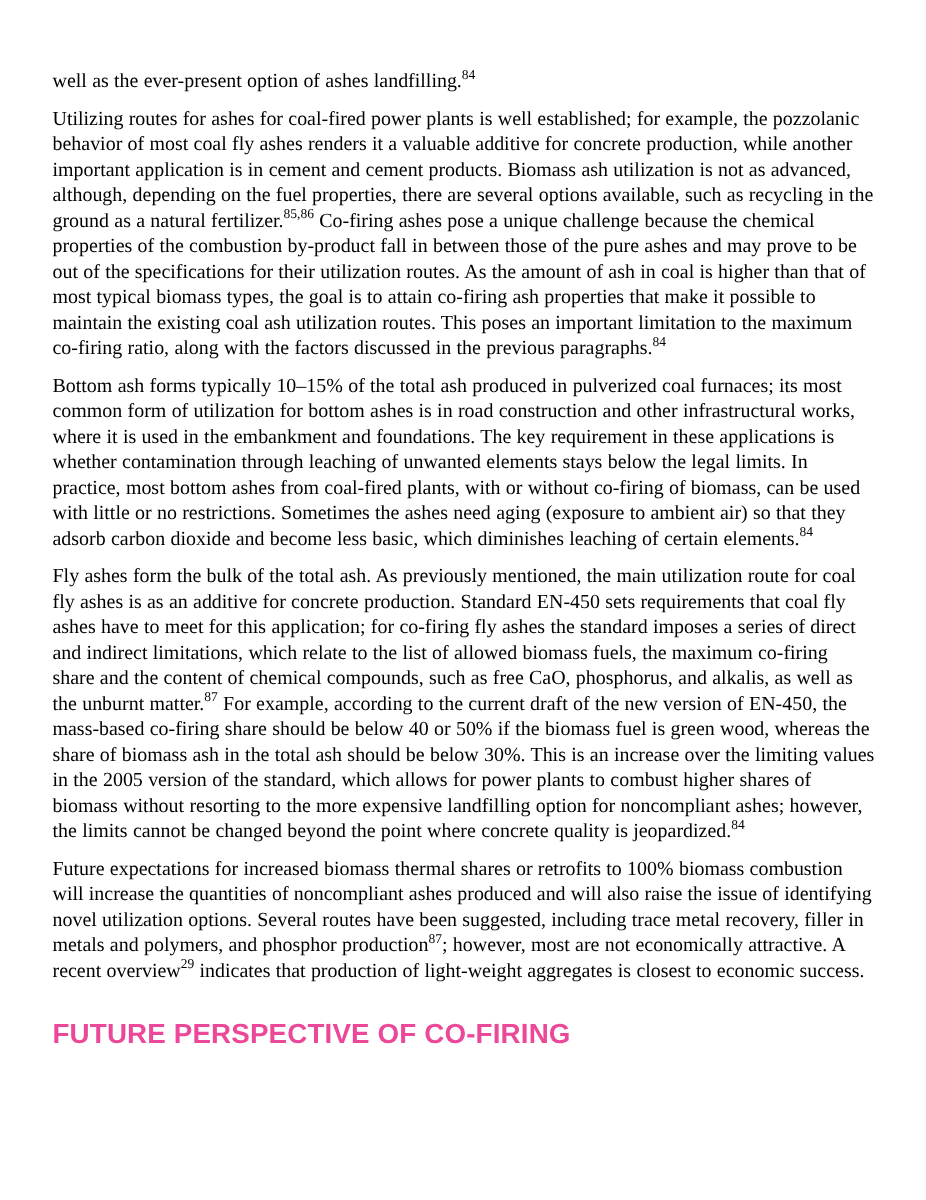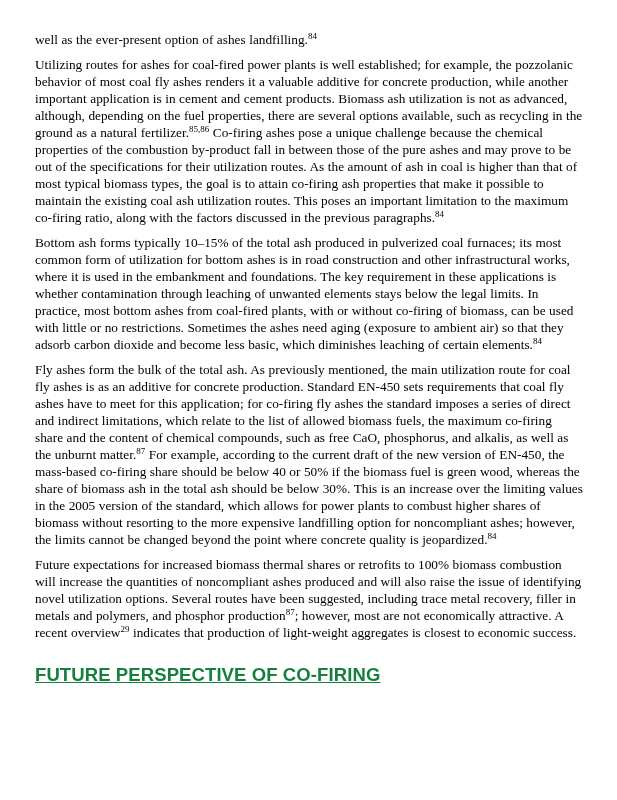--- a/index.html
+++ b/index.html
@@ -11,42 +11,41 @@
     width: 617px;
     height: 800px;
     overflow: hidden;
     color: #000000;
     font-family: "Liberation Serif", serif;
   }
   .page {
     box-sizing: border-box;
     width: 617px;
     height: 619px;
-    padding: 31px 34px 0 35px;
+    padding: 45px 34px 0 35px;
   }
   .body-text p {
     margin: 0 0 8px 0;
     font-size: 13.3px;
     line-height: 17px;
     text-align: left;
     word-spacing: 0.2px;
   }
   .body-text p sup {
     font-size: 9px;
     line-height: 0;
     vertical-align: super;
   }
   h1.section-heading {
     margin: 23px 0 0 0;
     font-family: "Liberation Sans", sans-serif;
     font-weight: bold;
     font-size: 18.5px;
     letter-spacing: 0.1px;
-    color: #15803d;
-    text-decoration: underline;
+    color: #ec4899;
   }
 </style>
 </head>
 <body>
 
 <div class="page">
   <div class="body-text">
     <p>well as the ever-present option of ashes landfilling.<sup>84</sup></p>
     <p>Utilizing routes for ashes for coal-fired power plants is well established; for example, the pozzolanic behavior of most coal fly ashes renders it a valuable additive for concrete production, while another important application is in cement and cement products. Biomass ash utilization is not as advanced, although, depending on the fuel properties, there are several options available, such as recycling in the ground as a natural fertilizer.<sup>85,86</sup> Co-firing ashes pose a unique challenge because the chemical properties of the combustion by-product fall in between those of the pure ashes and may prove to be out of the specifications for their utilization routes. As the amount of ash in coal is higher than that of most typical biomass types, the goal is to attain co-firing ash properties that make it possible to maintain the existing coal ash utilization routes. This poses an important limitation to the maximum co-firing ratio, along with the factors discussed in the previous paragraphs.<sup>84</sup></p>
     <p>Bottom ash forms typically 10–15% of the total ash produced in pulverized coal furnaces; its most common form of utilization for bottom ashes is in road construction and other infrastructural works, where it is used in the embankment and foundations. The key requirement in these applications is whether contamination through leaching of unwanted elements stays below the legal limits. In practice, most bottom ashes from coal-fired plants, with or without co-firing of biomass, can be used with little or no restrictions. Sometimes the ashes need aging (exposure to ambient air) so that they adsorb carbon dioxide and become less basic, which diminishes leaching of certain elements.<sup>84</sup></p>

